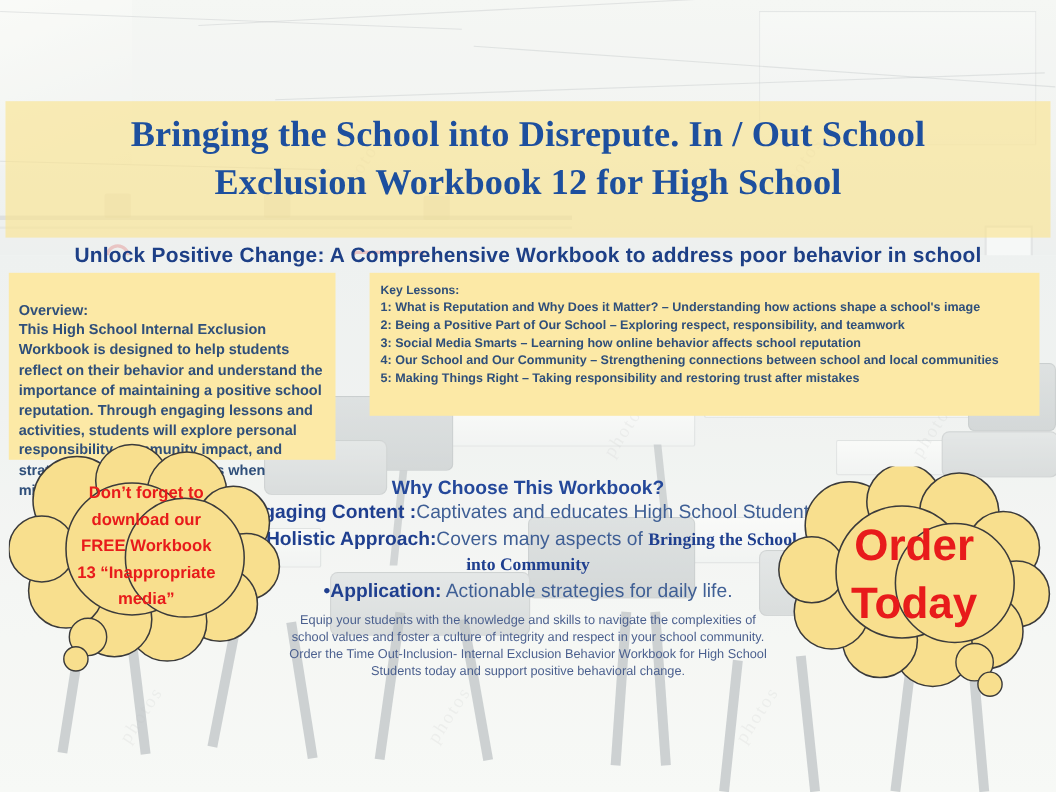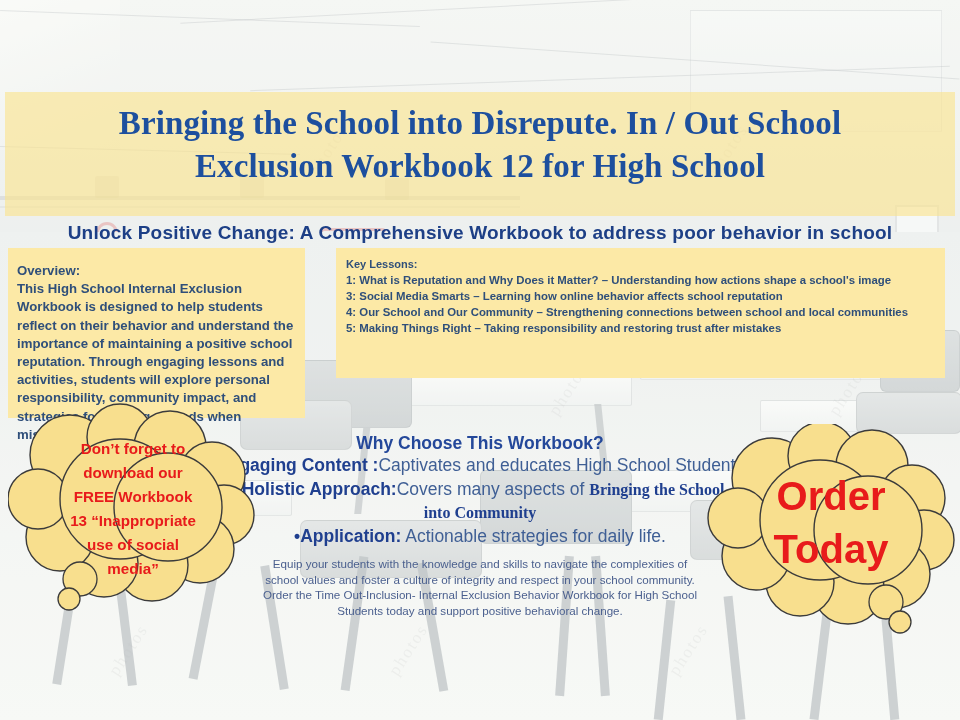--- a/index.html
+++ b/index.html
@@ -45,21 +45,21 @@
     background:rgba(250,228,140,.62);}
   .title{position:absolute;left:5px;top:102px;width:950px;
     text-align:center;color:#1d4f9e;
     font-family:"Liberation Serif", serif;font-weight:700;
     font-size:33px;line-height:43px;letter-spacing:.1px;}
   .subtitle{position:absolute;left:5px;top:222px;width:950px;text-align:center;
     color:#1d3f86;font-weight:700;font-size:19px;letter-spacing:.2px;}
 
   
   .box{position:absolute;background:#fce9a6;}
-  .box-overview{left:8px;top:248px;width:297px;height:170px;padding:14px 9px 0 9px;
+  .box-overview{left:8px;top:248px;width:297px;height:170px;padding:25px 9px 0 9px;
     box-sizing:border-box;}
   .box-lessons{left:336px;top:248px;width:609px;height:130px;padding:8px 10px 0 10px;
     box-sizing:border-box;}
   .ov-text{color:#2f4f7a;font-weight:700;font-size:13.2px;line-height:18.2px;}
   .kl-text{color:#2f4f7a;font-weight:700;font-size:11.4px;line-height:16px;}
   .kl-head{color:#2f4f7a;font-weight:700;font-size:11px;line-height:16px;}
 
   
   .why{position:absolute;left:150px;top:432px;width:660px;text-align:center;}
   .why-h{color:#24489a;font-weight:700;font-size:17.5px;line-height:22px;}
@@ -159,20 +159,21 @@
   <div class="subtitle">Unlock Positive Change: A Comprehensive Workbook to address poor behavior in school</div>
 
   <div class="box box-overview">
     <div class="ov-text">Overview:</div>
     <div class="ov-text">This High School Internal Exclusion Workbook is designed to help students reflect on their behavior and understand the importance of maintaining a positive school reputation. Through engaging lessons and activities, students will explore personal responsibility, community impact, and strategies for making amends when mistakes are made.</div>
   </div>
 
   <div class="box box-lessons">
     <div class="kl-head">Key Lessons:</div>
     <div class="kl-text">1: What is Reputation and Why Does it Matter? – Understanding how actions shape a school's image</div>
+    <div class="kl-text">2: Being a Positive Part of Our School – Exploring respect, responsibility, and teamwork</div>
     <div class="kl-text">3: Social Media Smarts – Learning how online behavior affects school reputation</div>
     <div class="kl-text">4: Our School and Our Community – Strengthening connections between school and local communities</div>
     <div class="kl-text">5: Making Things Right – Taking responsibility and restoring trust after mistakes</div>
   </div>
 
   <div class="why">
     <div class="why-h">Why Choose This Workbook?</div>
     <div class="why-l">
       <b>•Engaging Content :</b><span>Captivates and educates High School Students.</span>
     </div>
@@ -212,21 +213,20 @@
       <g fill="#F8DF8E" stroke="#3b3b3b" stroke-width="1.3">
         <circle cx="72" cy="176" r="17"></circle>
         <circle cx="61" cy="196" r="11"></circle>
       </g>
     </svg>
     <div class="cloud-txt cl-txt">
       <div>Don’t forget to</div>
       <div>download our</div>
       <div>FREE Workbook</div>
       <div>13 “Inappropriate</div>
-      <div>use  of social</div>
       <div>media”</div>
     </div>
   </div>
 
   <div class="cloud cloud-right">
     <svg width="250" height="216" viewBox="0 0 250 216">
       <g fill="#F8DF8E" stroke="#3b3b3b" stroke-width="1.4">
         <circle cx="66" cy="54" r="40"></circle>
         <circle cx="116" cy="32" r="34"></circle>
         <circle cx="166" cy="42" r="36"></circle>

